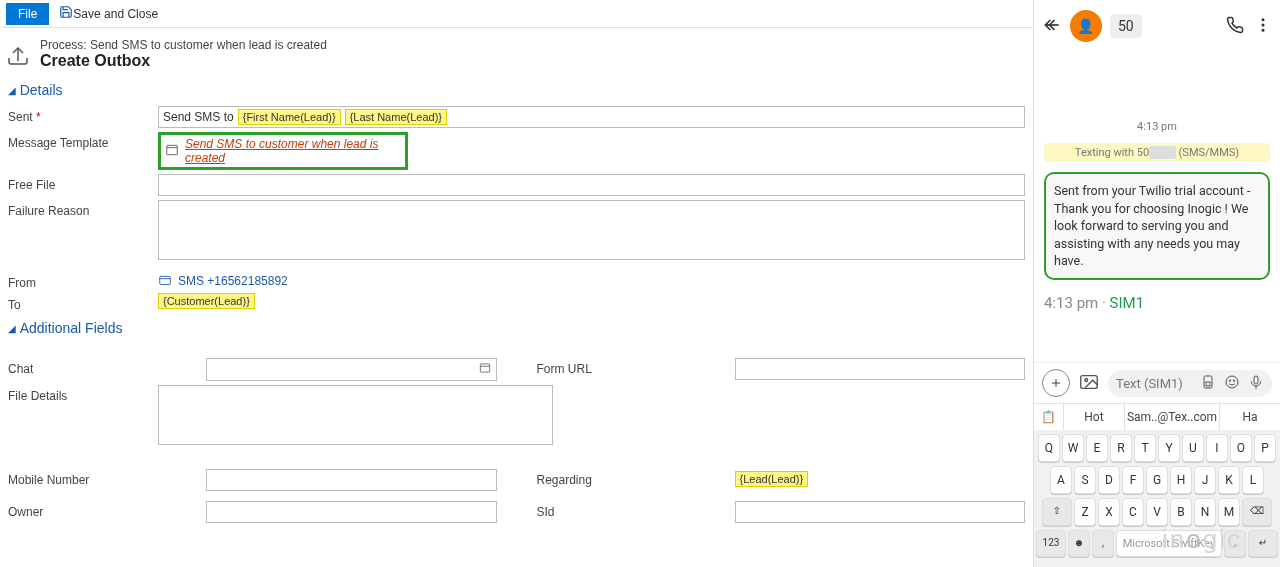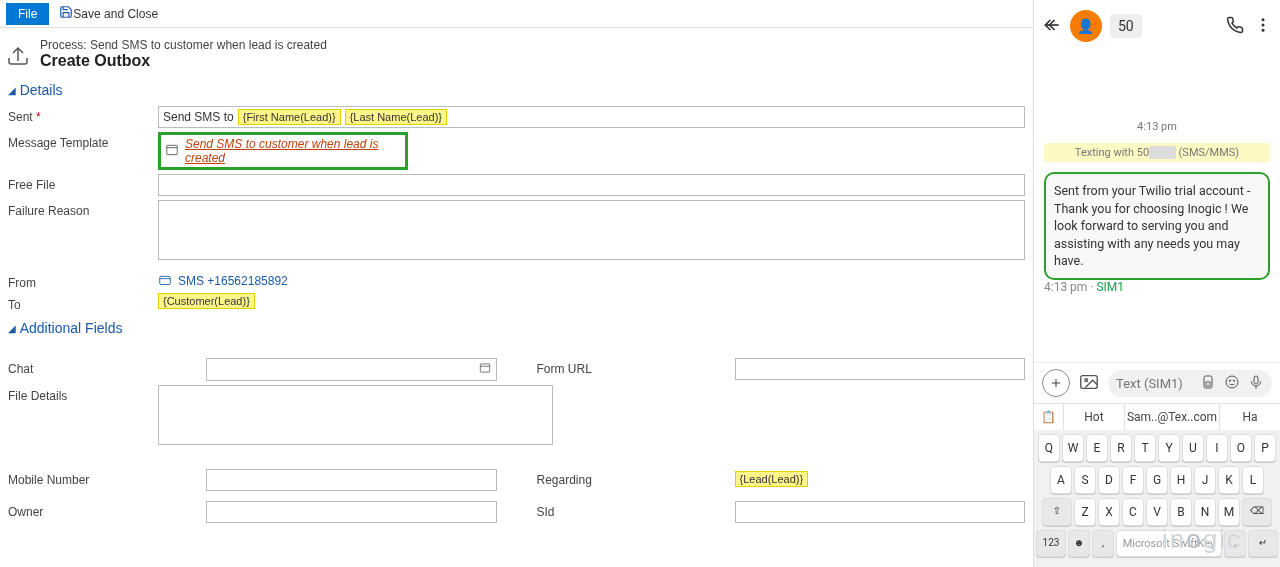--- a/index.html
+++ b/index.html
@@ -174,21 +174,21 @@
   .msg-bubble {
     border: 2px solid #2ca02c;
     border-radius:10px;
     background:#f8f8f8;
     padding:8px;
     font-size:12.5px;
     line-height:1.4;
     color:#333;
   }
   .msg-meta {
-    font-size:12px; color:#888; margin-top:0;
+    font-size:15px; color:#888; margin-top:14px;
   }
   .msg-meta .sim { color:#1a9e4b; }
   .ph-compose {
     display:flex; align-items:center;
     gap:8px; padding: 6px 8px;
     border-top:1px solid #eee;
   }
   .circ-btn {
     width:28px;height:28px;border-radius:50%;
     border:1.5px solid #888;display:flex;align-items:center;justify-content:center;

